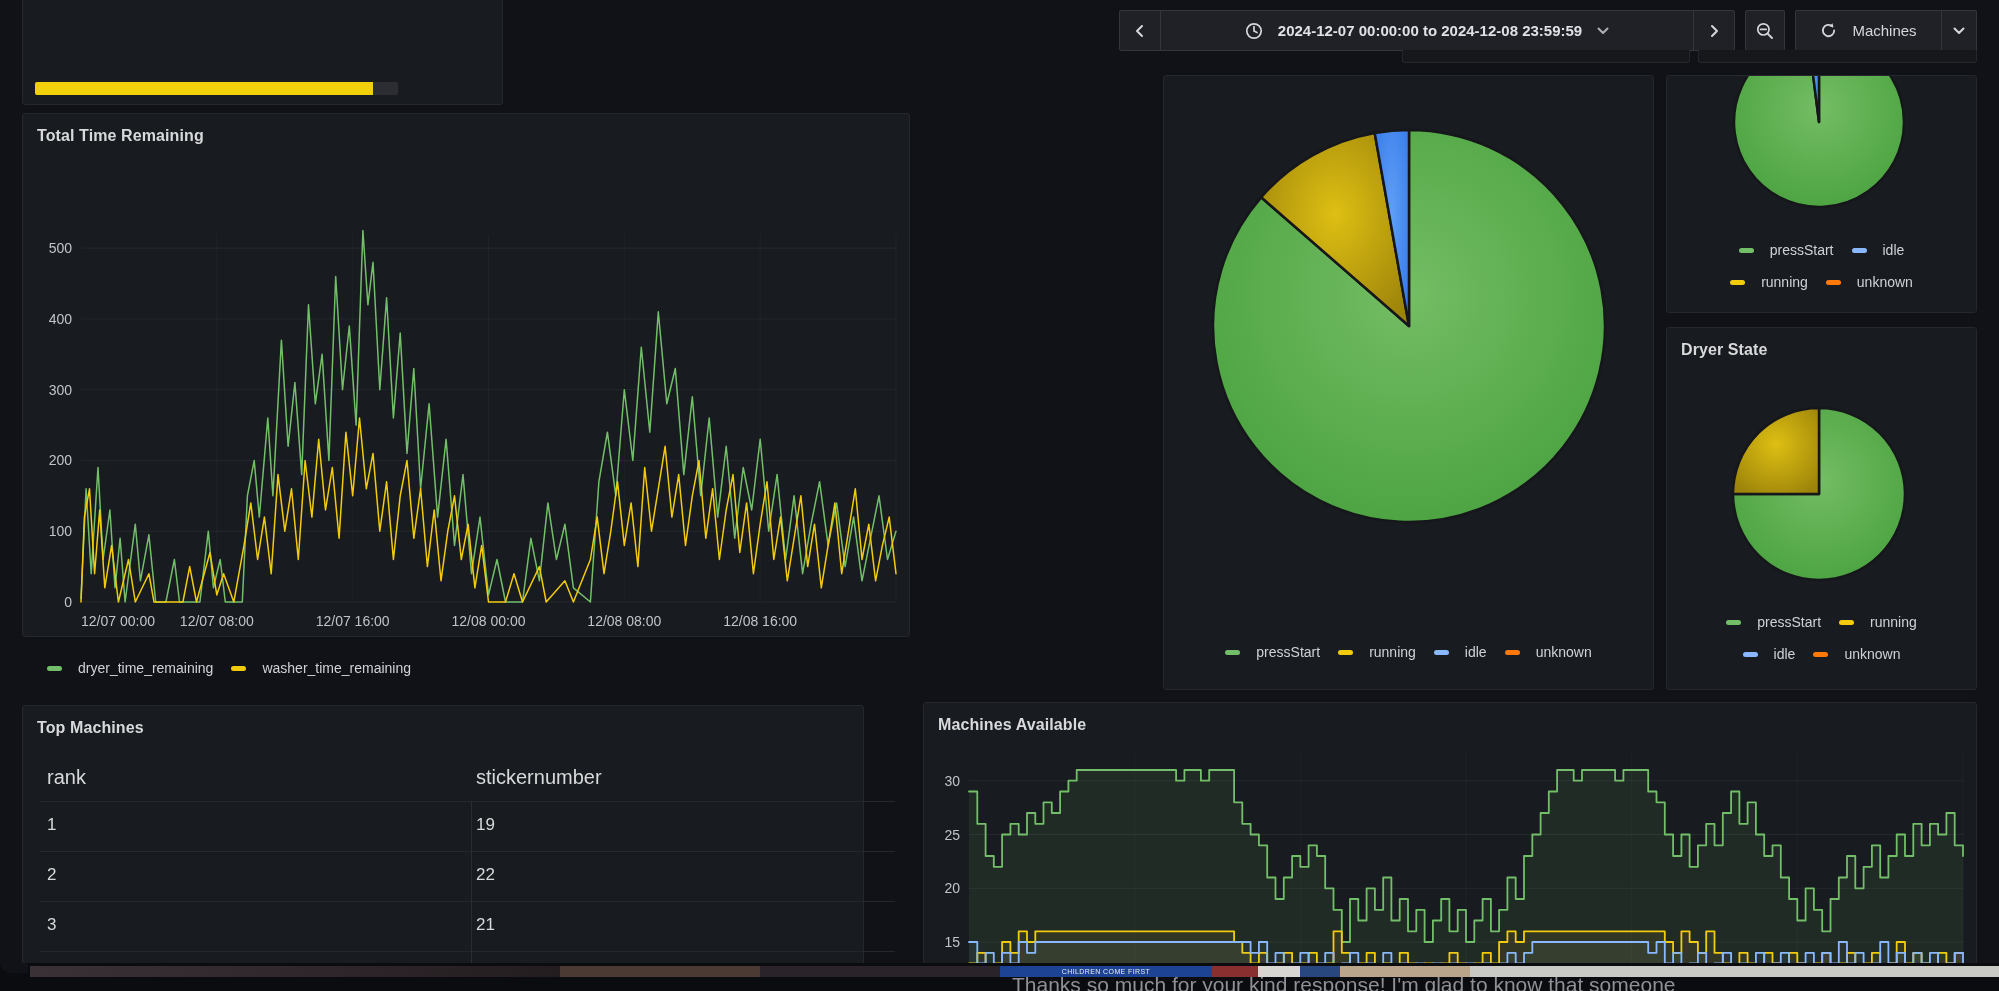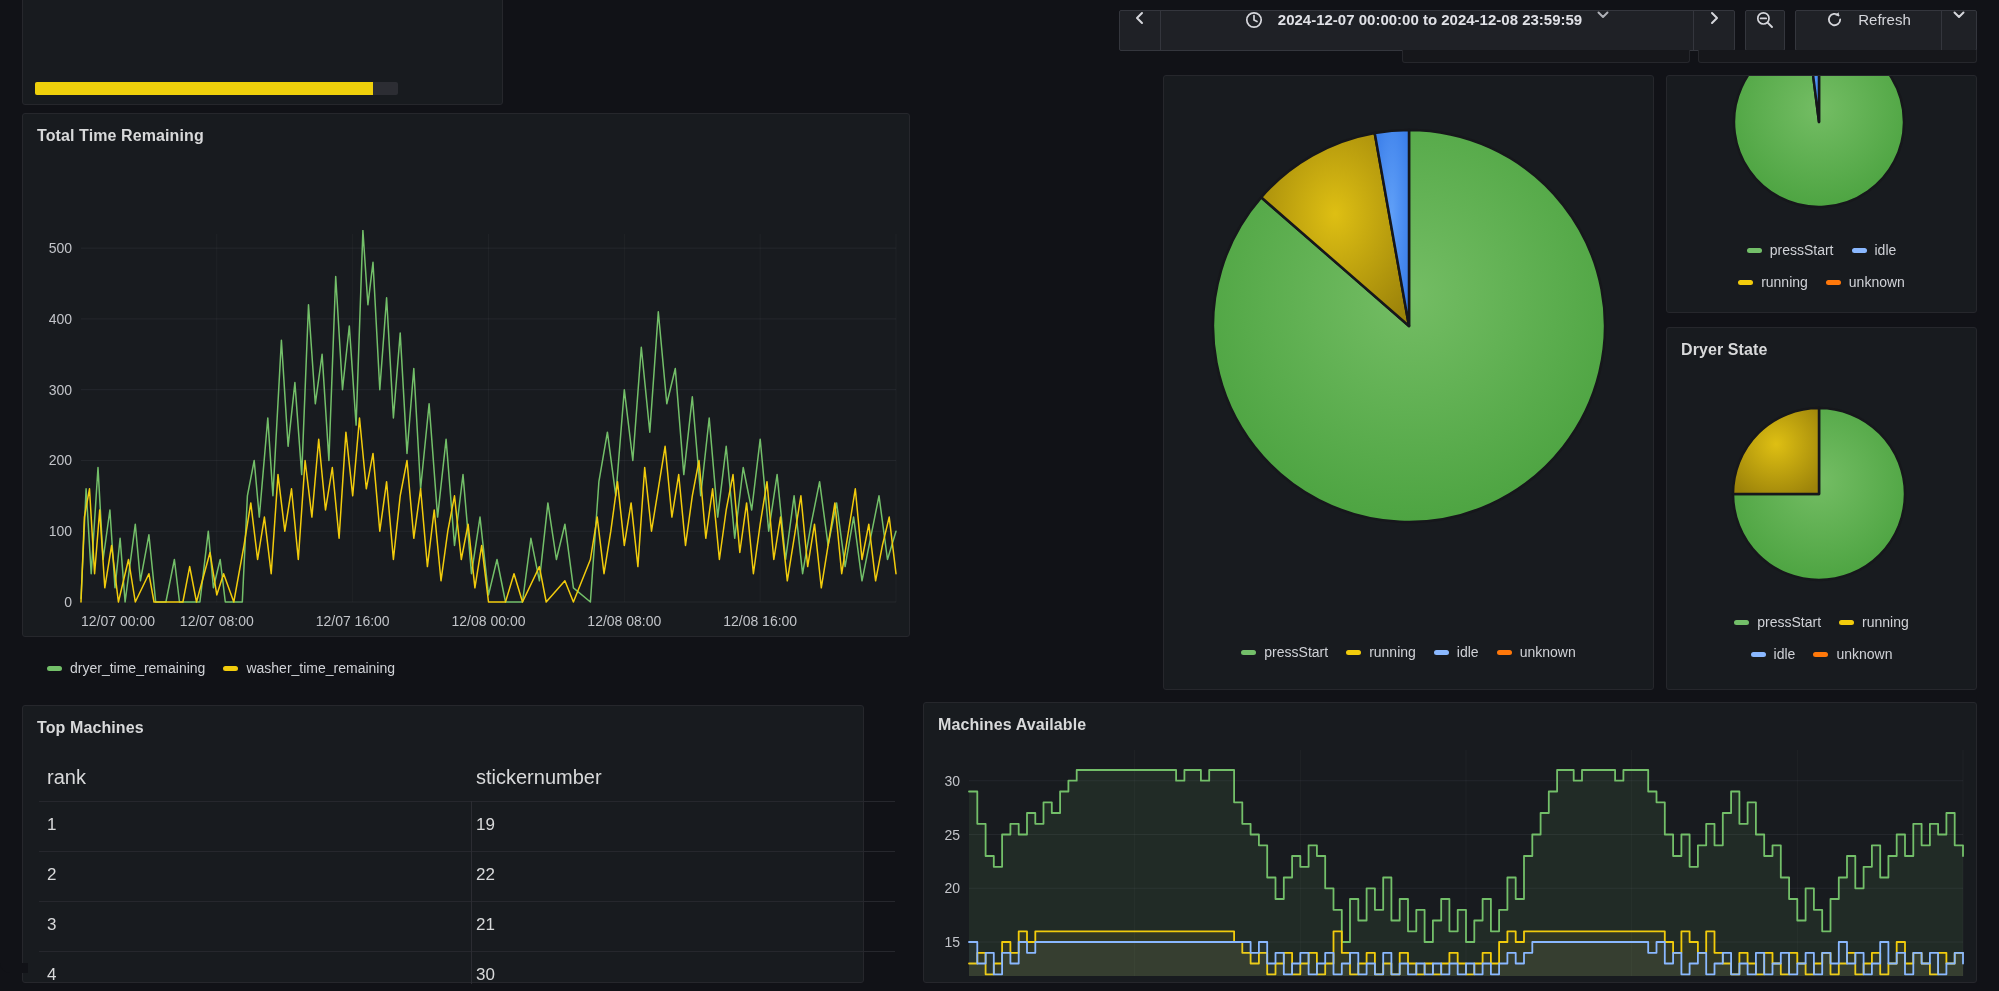--- a/index.html
+++ b/index.html
@@ -3,32 +3,32 @@
 <meta charset="utf-8">
 <style>
   html,body{margin:0;padding:0;background:#000;}
   .screen{position:relative;width:1999px;height:991px;background:#111217;overflow:hidden;
           font-family:"Liberation Sans",sans-serif;color:#d8d9da;}
   .panel{position:absolute;background:#181b1f;border:1px solid #26272c;border-radius:3px;box-sizing:border-box;}
   .panel-title{position:absolute;left:14px;top:13px;font-size:16px;font-weight:600;color:#d8d9da;letter-spacing:.1px;}
   
   .tb-group{position:absolute;top:10px;height:41px;display:flex;align-items:stretch;background:#1f2126;
             border:1px solid #34363d;border-radius:2px;box-sizing:border-box;overflow:hidden;}
-  .tb-btn{display:flex;align-items:flex-start;justify-content:center;padding:0 12px;color:#d5d6db;
+  .tb-btn{display:flex;align-items:center;justify-content:center;padding:0 12px;color:#d5d6db;
           font-size:15px;font-weight:500;gap:15px;white-space:nowrap;}
   .tb-sep{width:1px;background:#34363d;}
   .tb-ico{display:inline-flex;align-items:center;justify-content:center;}
   .tb-ico svg{display:block;}
   .timerange-text{font-size:15px;font-weight:600;color:#e0e1e6;}
   
   .bg-track{position:absolute;left:12px;top:81px;height:13px;background:#2c2d33;border-radius:2px;}
   .bg-fill{position:absolute;left:12px;top:81px;height:13px;background:#EFD00B;border-radius:2px 0 0 2px;}
   .legend-row{display:flex;justify-content:center;gap:18px;position:absolute;left:0;right:0;}
   .legend-row.left{justify-content:flex-start;}
-  .legend-item{display:flex;align-items:center;gap:8px;font-size:14px;color:#d0d2d7;cursor:pointer;}
+  .legend-item{display:flex;align-items:center;gap:16px;font-size:14px;color:#d0d2d7;cursor:pointer;}
   .swatch{width:15px;height:5px;border-radius:3px;display:inline-block;}
   
   .tbl-header{position:absolute;font-size:20px;color:#d8d9da;}
   .tbl-cell{position:absolute;font-size:17px;color:#d8d9da;}
   .hline{position:absolute;height:1px;background:#26272d;}
   .vline{position:absolute;width:1px;background:#2b2c32;}
   .sliver{position:absolute;height:13px;background:#16171b;border:1px solid #26272c;border-top:none;
           border-radius:0 0 3px 3px;box-sizing:border-box;}
   
   .bottom-strip{position:absolute;left:0;top:963px;width:1999px;height:28px;background:#0b0c0f;z-index:5;overflow:hidden;}
@@ -90,21 +90,21 @@
   </div>
 
   <div class="tb-group" style="left:1795px;width:182px;">
     <div class="tb-btn" style="flex:1;">
       <span class="tb-ico">
         <svg width="17" height="17" viewBox="0 0 17 17">
             <path d="M14.2 8.5a5.7 5.7 0 1 1-1.7-4.05" fill="none" stroke="#d5d6db" stroke-width="1.8" stroke-linecap="round"></path>
             <polygon points="12.6,1.2 13.2,5.3 9.2,4.3" fill="#d5d6db"></polygon>
           </svg>
       </span>
-      <span>Refresh</span>
+      <span>Machines</span>
     </div>
     <div class="tb-sep"></div>
     <div class="tb-btn" style="padding:0 11px;">
       <span class="tb-ico">
         <svg width="12" height="8" viewBox="0 0 12 8">
             <polyline points="1.5,1.5 6,6 10.5,1.5" fill="none" stroke="#d5d6db" stroke-width="2" stroke-linecap="round" stroke-linejoin="round"></polyline>
           </svg>
       </span>
     </div>
   </div>
@@ -336,15 +336,27 @@
           <span class="swatch" style="background: rgb(138, 184, 255);"></span>
           <span>idle</span>
         </div>
         <div class="legend-item">
           <span class="swatch" style="background: rgb(255, 120, 10);"></span>
           <span>unknown</span>
         </div>
       </div>
     </div>
 
+  <div class="bottom-strip">
+    <div class="strip-seg" style="left:30px;width:530px;background:linear-gradient(90deg,#3a3136,#241d20);"></div>
+    <div class="strip-seg" style="left:560px;width:200px;background:#4a3a33;"></div>
+    <div class="strip-seg" style="left:760px;width:240px;background:#2a2329;"></div>
+    <div class="strip-seg banner-txt" style="left:1000px;width:212px;background:#1d4494;">CHILDREN COME FIRST</div>
+    <div class="strip-seg" style="left:1212px;width:46px;background:#8a2f2f;"></div>
+    <div class="strip-seg" style="left:1258px;width:42px;background:#d8d6d2;"></div>
+    <div class="strip-seg" style="left:1300px;width:40px;background:#27477e;"></div>
+    <div class="strip-seg" style="left:1340px;width:130px;background:#b9a48c;"></div>
+    <div class="strip-seg" style="left:1470px;width:529px;background:#c9c9c6;"></div>
+    <div class="strip-msg">Thanks so much for your kind response! I'm glad to know that someone</div>
+  </div>
   <div class="win-corner"></div>
 
 </div>
 
 </body></html>

